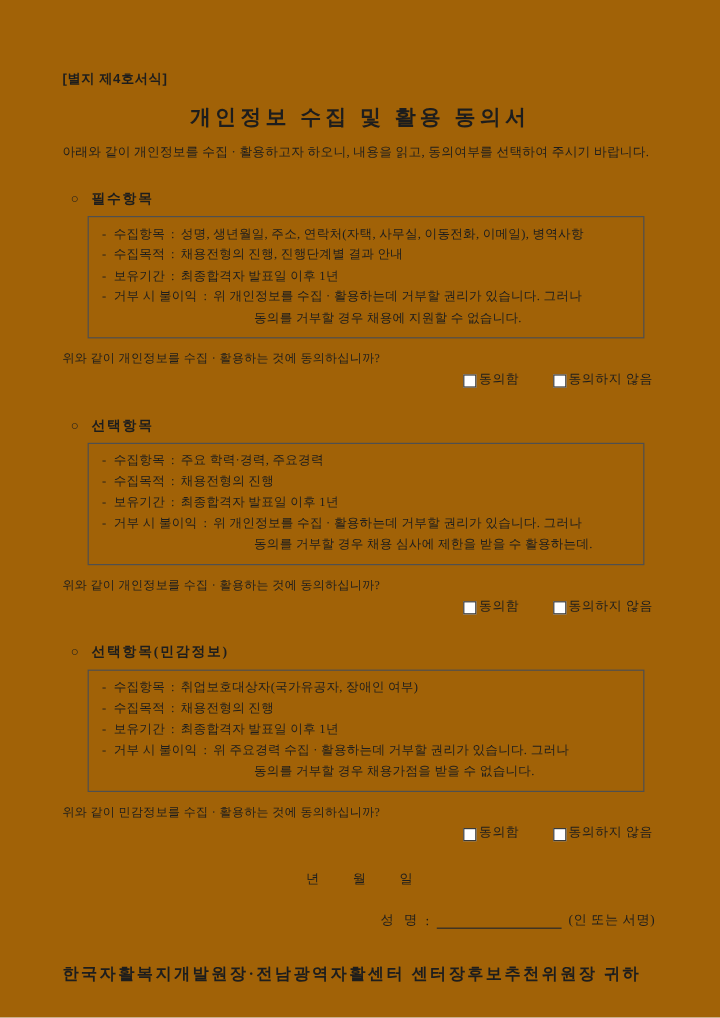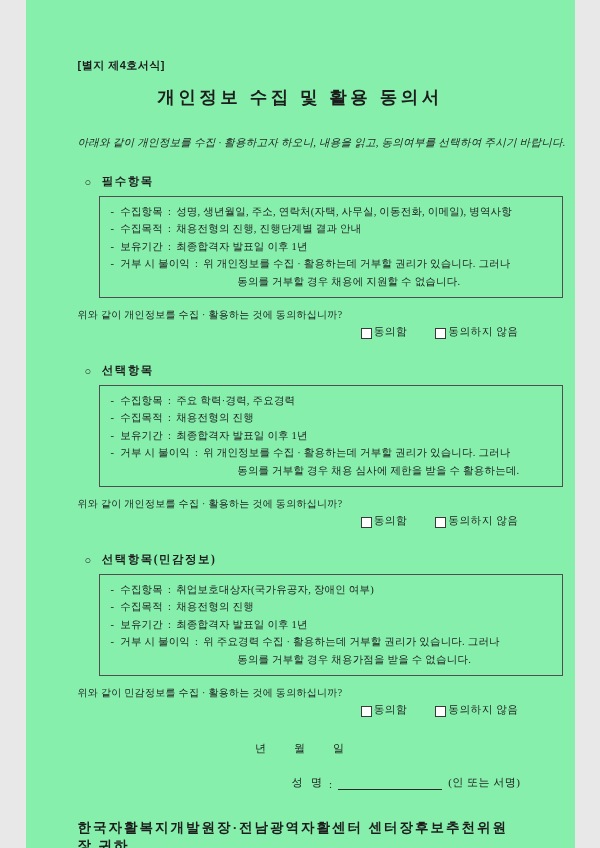--- a/index.html
+++ b/index.html
@@ -1,49 +1,48 @@
 <!DOCTYPE html>
 <html><head>
 <meta charset="utf-8">
 <style>
   * { margin: 0; padding: 0; box-sizing: border-box; }
   html, body { background: #e8e8e8; }
   .page {
     position: relative;
-    width: 549px;
+    width: 600px;
     height: 848px;
     margin: 0 auto;
-    background: #86efac;
+    background: #a16207;
     color: #1d1d1d;
     font-family: "Liberation Serif", serif;
     font-size: 10.5px;
     overflow: hidden;
   }
   .inner { padding: 58px 52px 0 52px; }
 
   .form-tag {
     font-family: "Liberation Sans", sans-serif;
     font-weight: bold;
     font-size: 11px;
     letter-spacing: 0.5px;
   }
   .doc-title {
     margin-top: 12px;
     text-align: center;
-    font-family: Liberation Sans, sans-serif;
+    font-family: Liberation Serif, serif;
     font-weight: bold;
     font-size: 17.5px;
     letter-spacing: 3.5px;
   }
   .intro {
-    margin-top: 27px;
+    margin-top: 11px;
     font-size: 10.6px;
     letter-spacing: 0.2px;
     white-space: nowrap;
-    font-style: italic;
   }
 
   .section-heading {
     display: flex;
     align-items: center;
     gap: 9px;
     margin-top: 24px;
     margin-left: 7px;
     font-weight: bold;
     font-size: 11.5px;

